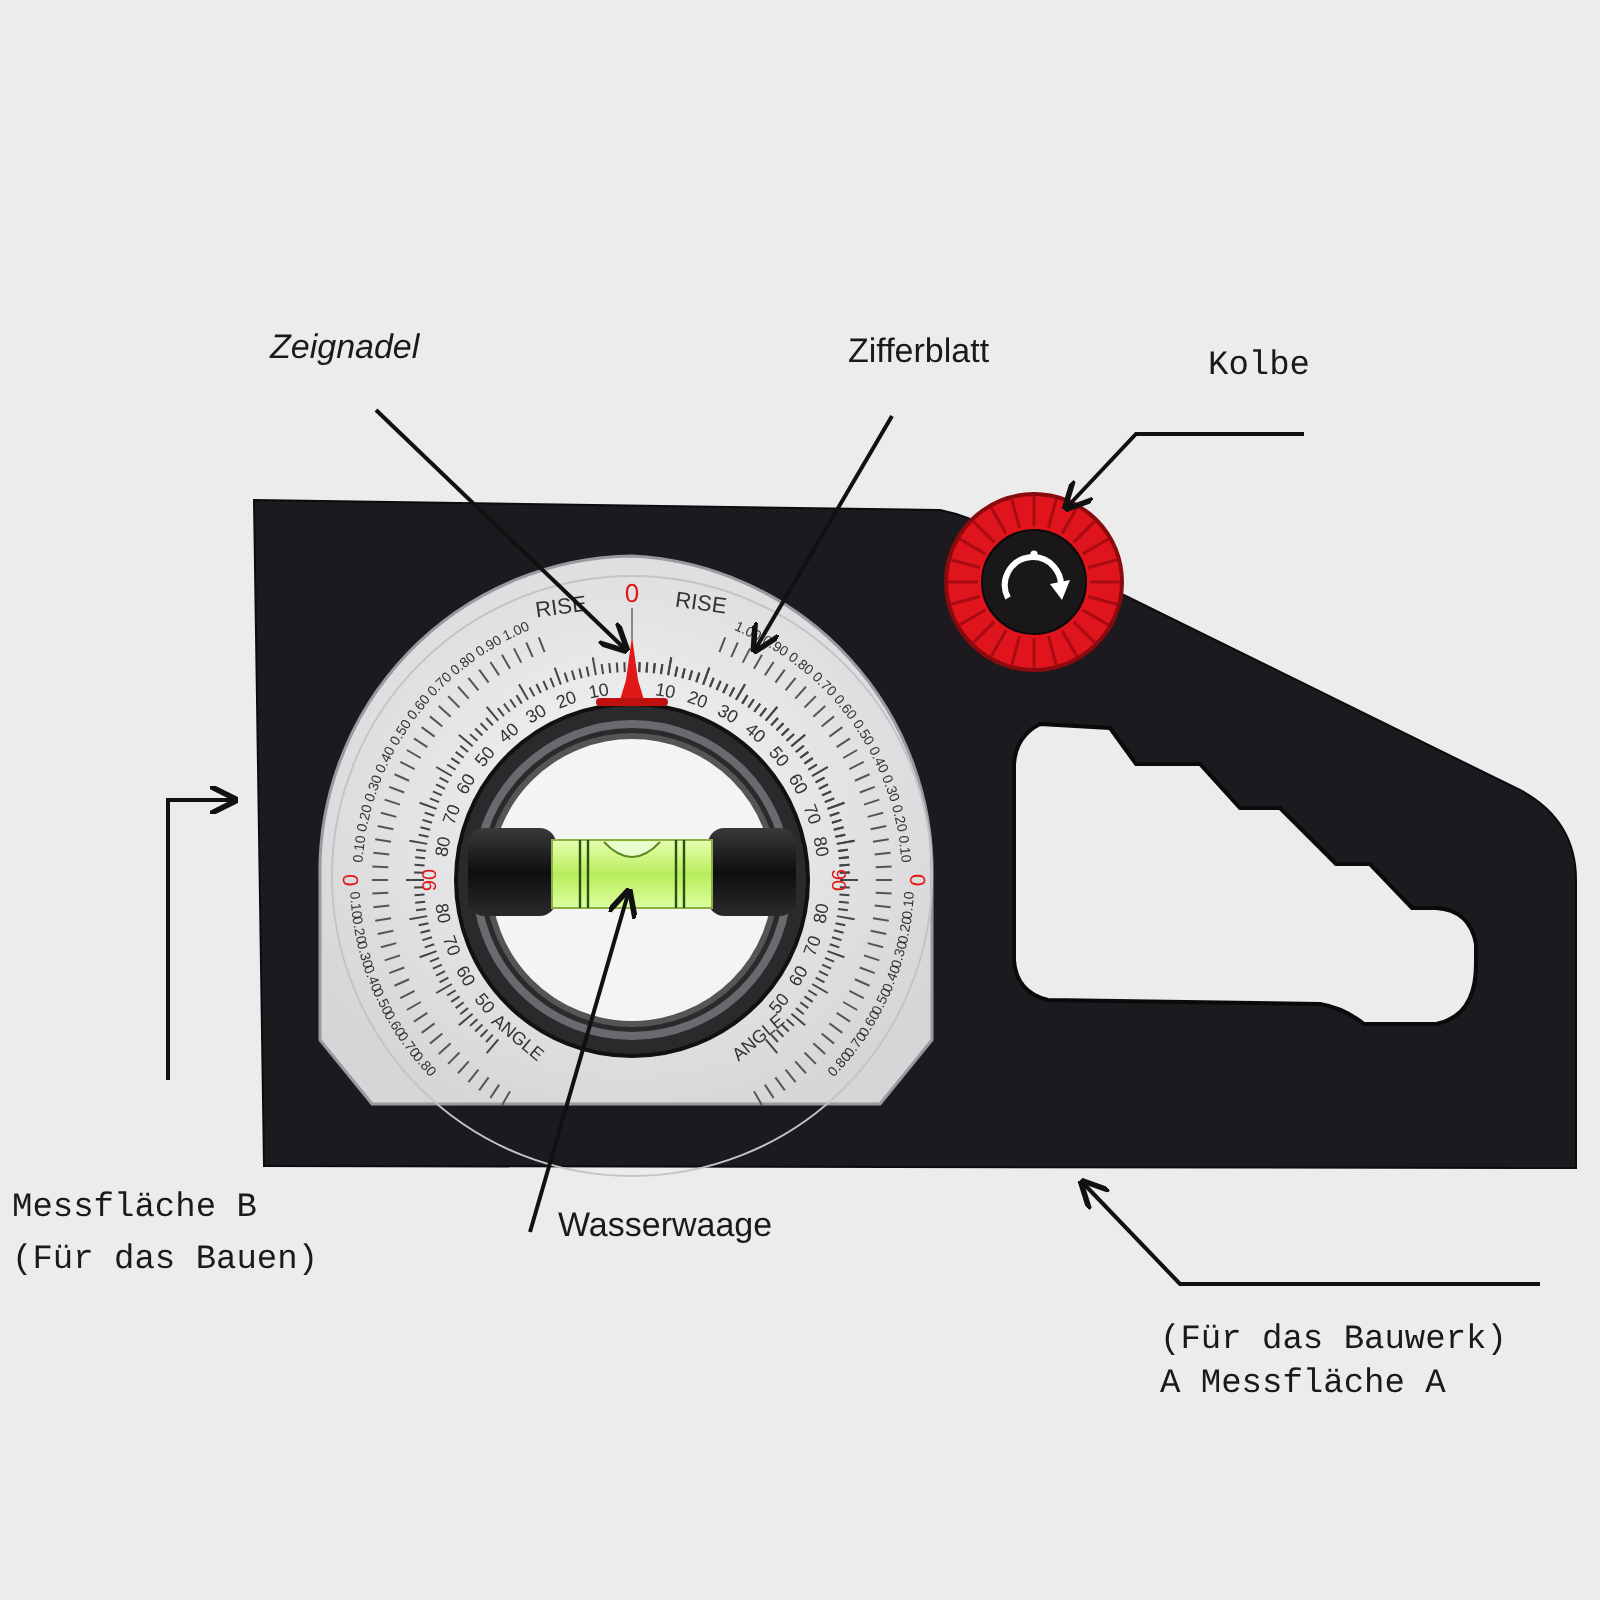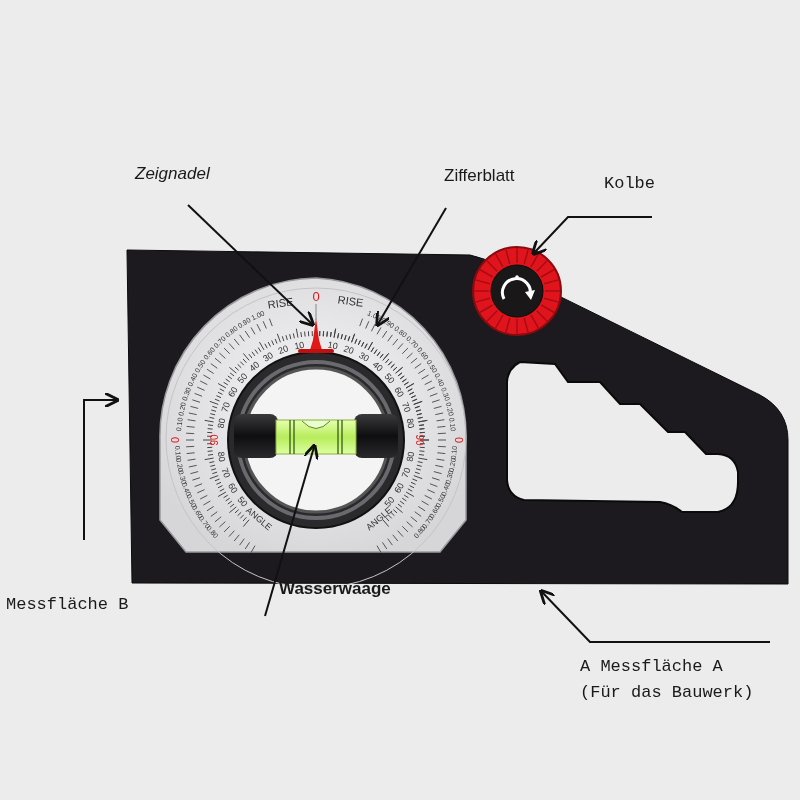--- a/index.html
+++ b/index.html
@@ -446,22 +446,23 @@
 
   <line x1="188" y1="205" x2="312" y2="324" stroke="#111" stroke-width="2" marker-end="url(#arrowHead)"></line>
   <line x1="446" y1="208" x2="378" y2="324" stroke="#111" stroke-width="2" marker-end="url(#arrowHead)"></line>
   <polyline points="652,217 568,217 534,253" fill="none" stroke="#111" stroke-width="2" marker-end="url(#arrowHead)"></polyline>
   <polyline points="84,540 84,400 116,400" fill="none" stroke="#111" stroke-width="2" marker-end="url(#arrowHead)"></polyline>
   <line x1="265" y1="616" x2="314" y2="447" stroke="#111" stroke-width="2" marker-end="url(#arrowHead)"></line>
   <polyline points="770,642 590,642 542,592" fill="none" stroke="#111" stroke-width="2" marker-end="url(#arrowHead)"></polyline>
 </svg>
 
 <div class="label" style="left:135px; top:163px;font-style:italic;">Zeignadel</div>
-<div class="label" style="left:444px; top:165px;">Zifferblatt</div>
+<div class="label" style="left:424px; top:165px;">Zifferblatt</div>
 <div class="label" style="left:604px; top:173px;font-family:Liberation Mono, monospace;">Kolbe</div>
 <div class="label center" style="left:6px; top:594px; width:180px;">
   <div>Messfläche B</div>
+  <div style="margin-top:4px;">(Für das Bauen)</div>
 </div>
-<div class="label" style="left:279px; top:578px;font-weight:bold;">Wasserwaage</div>
+<div class="label" style="left:279px; top:602px;">Wasserwaage</div>
 <div class="label center" style="left:580px; top:656px; width:200px;">
+  <div style="margin-top:4px;">(Für das Bauwerk)</div>
   <div>A Messfläche A</div>
-  <div style="margin-top:4px;">(Für das Bauwerk)</div>
 </div>
 
 </body></html>

